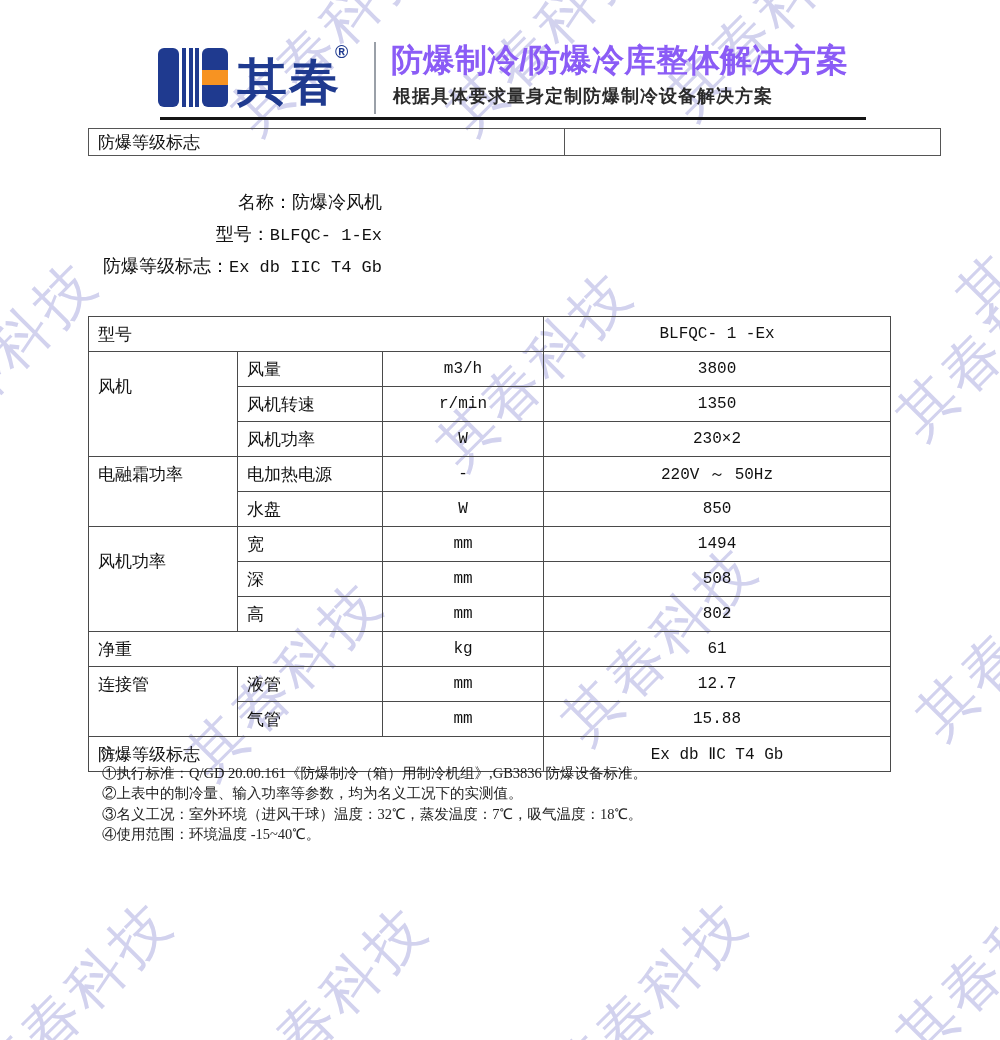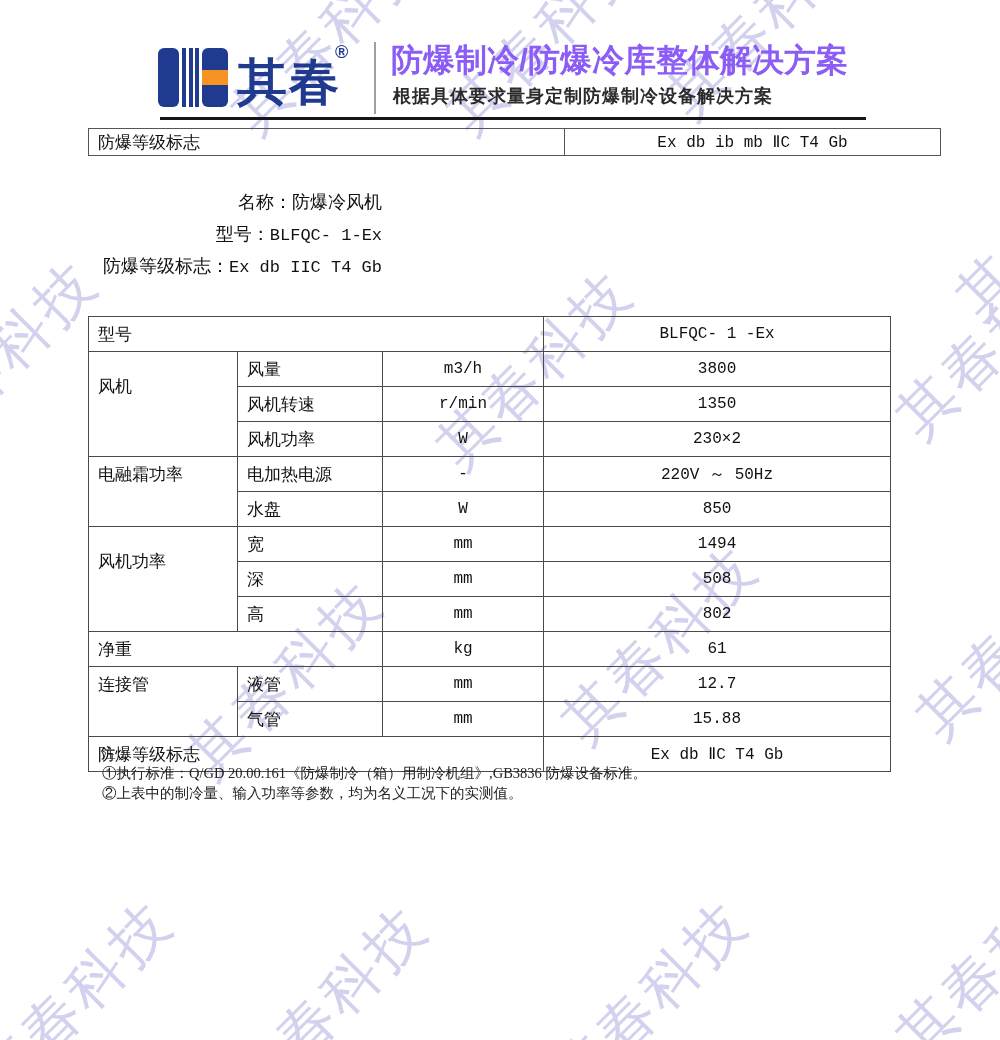--- a/index.html
+++ b/index.html
@@ -110,21 +110,20 @@
   </div>
   <div class="logo-text">其春</div>
   <div class="reg-mark">®</div>
   <div class="v-divider"></div>
   <div class="hdr-title">防爆制冷/防爆冷库整体解决方案</div>
   <div class="hdr-subtitle">根据具体要求量身定制防爆制冷设备解决方案</div>
   <div class="hdr-underline"></div>
 
   <div class="rating-bar">
     <div class="rating-label">防爆等级标志</div>
-    <div class="rating-value">Ex db ib mb ⅡC T4 Gb</div>
   </div>
 
   <div class="product-info">
     <div class="pi-line"><span>名称：</span><span>防爆冷风机</span></div>
     <div class="pi-line"><span>型号：</span><span class="pi-mono">BLFQC- 1-Ex</span></div>
     <div class="pi-line"><span>防爆等级标志：</span><span class="pi-mono">Ex db IIC T4 Gb</span></div>
   </div>
 
   <div class="spec">
     <table>
@@ -203,15 +202,17 @@
         <td class="ctr">Ex db ⅡC T4 Gb</td>
       </tr>
     </tbody>
       </table>
   </div>
 
   <div class="notes">
     <div class="note-heading">注：</div>
     <div class="note-item">①执行标准：Q/GD 20.00.161《防爆制冷（箱）用制冷机组》,GB3836 防爆设备标准。</div>
     <div class="note-item">②上表中的制冷量、输入功率等参数，均为名义工况下的实测值。</div>
+    <div class="note-item">③名义工况：室外环境（进风干球）温度：32℃，蒸发温度：7℃，吸气温度：18℃。</div>
+    <div class="note-item">④使用范围：环境温度 -15~40℃。</div>
   </div>
 
 </div>
 
 </body></html>

